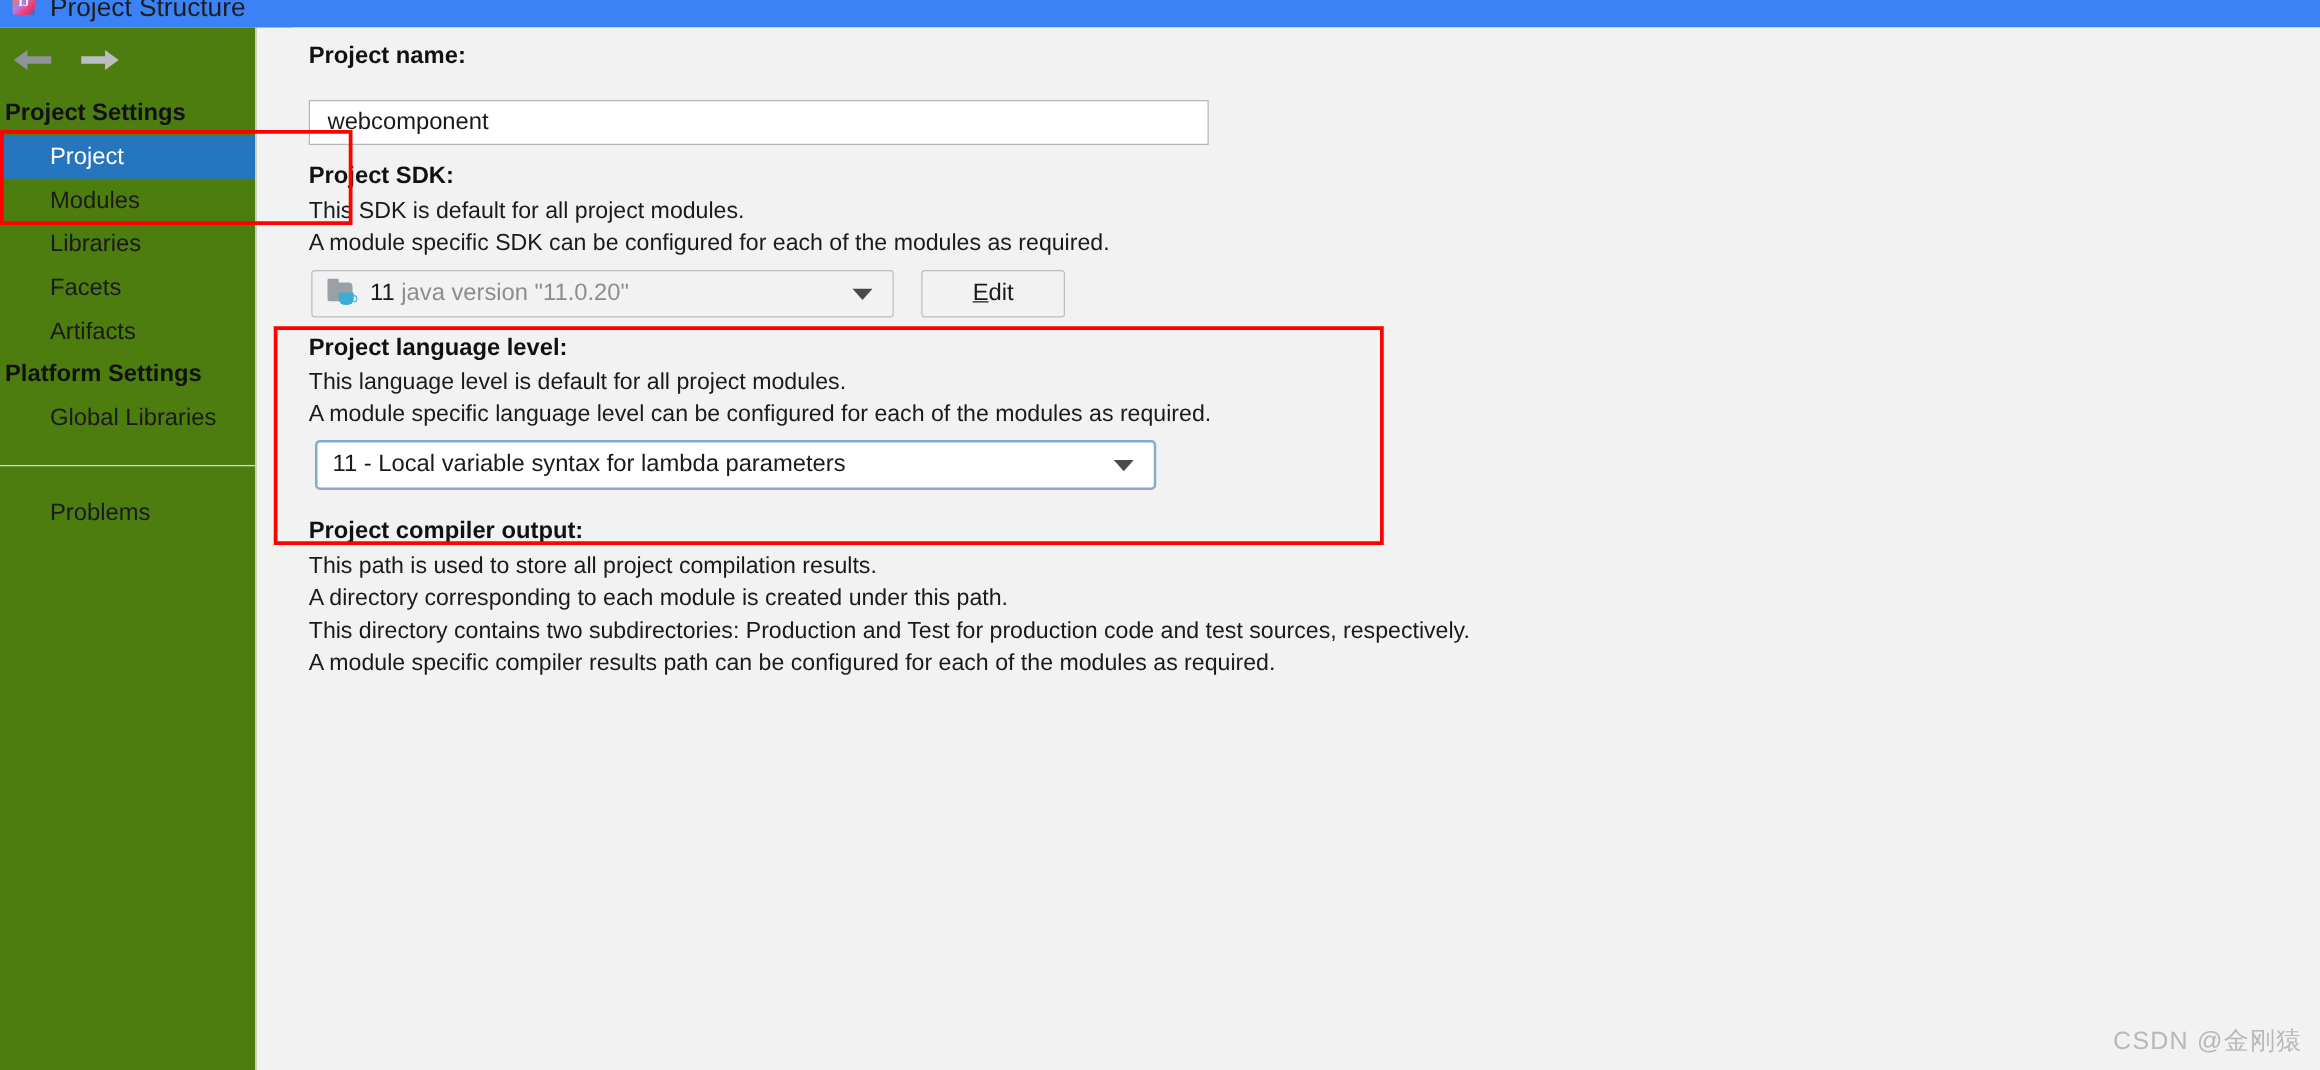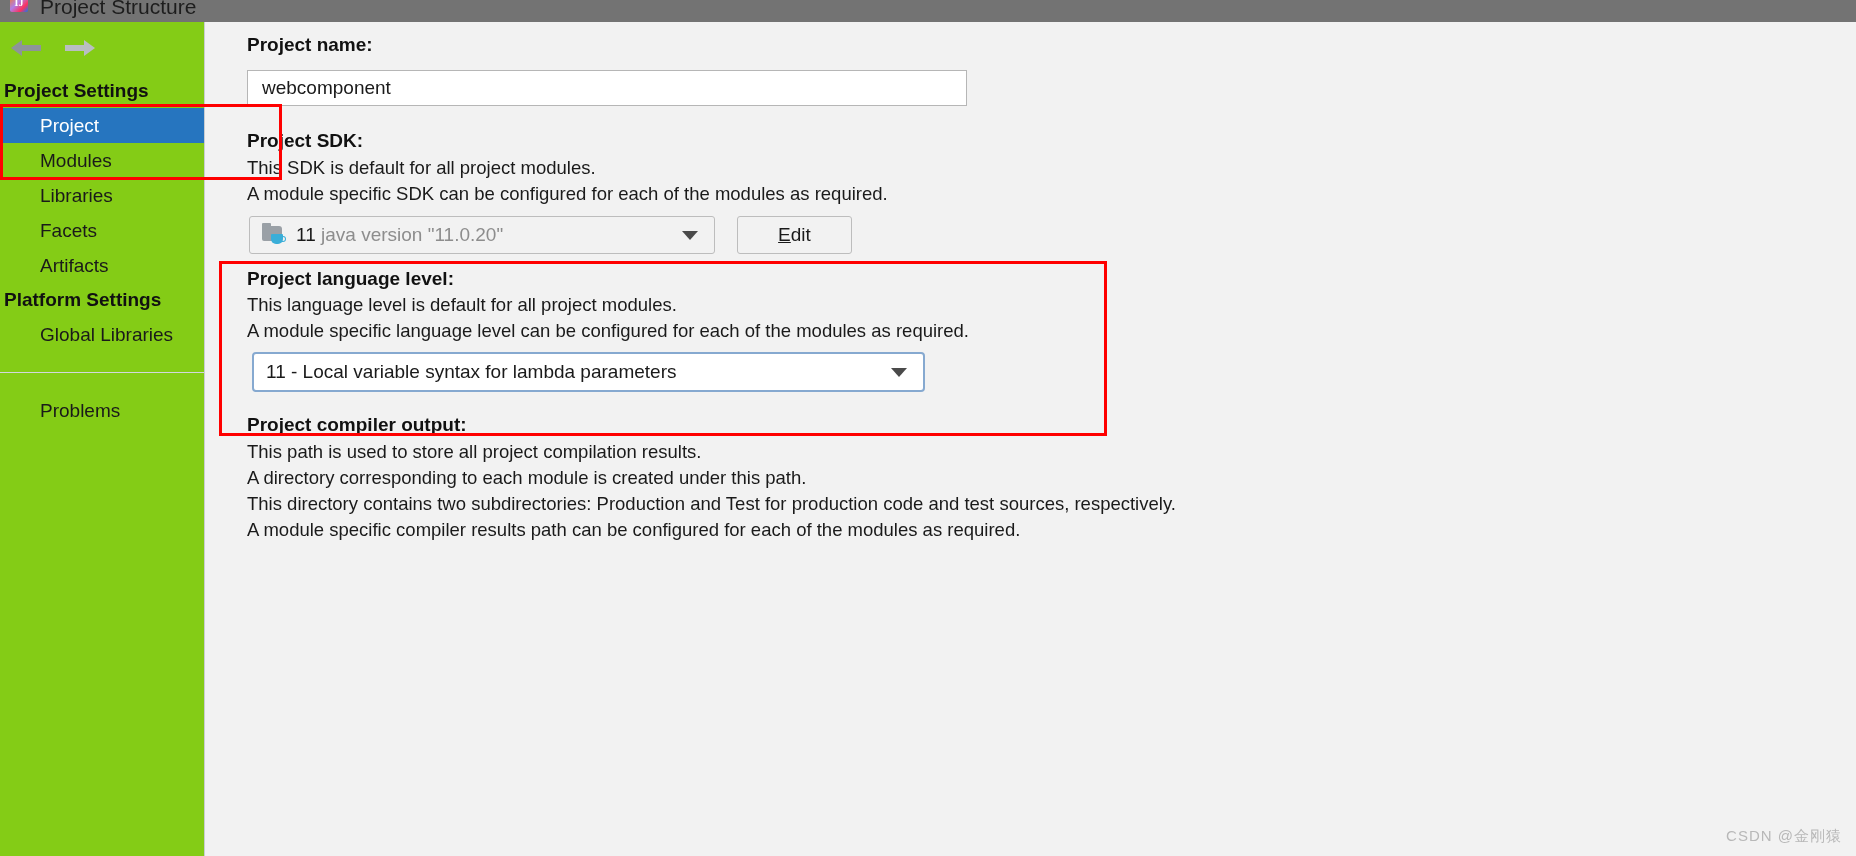--- a/index.html
+++ b/index.html
@@ -15,21 +15,21 @@
     color: #1a1a1a;
     position: relative;
   }
 
   
   #titlebar {
     position: absolute;
     left: 0; top: 0;
     width: 1856px;
     height: 22px;
-    background: #737373;
+    background: #3b82f6;
     display: flex;
     align-items: center;
     overflow: hidden;
   }
   #app-icon {
     width: 22px; height: 22px;
     margin-left: 8px;
     position: relative;
     flex: 0 0 auto;
   }
@@ -61,21 +61,21 @@
     position: relative;
     top: -4px;
   }
 
   
   #sidebar {
     position: absolute;
     left: 0; top: 22px;
     width: 205px;
     height: 834px;
-    background: #84cc16;
+    background: #4d7c0f;
     border-right: 1px solid #c9cdd1;
     box-sizing: border-box;
   }
   #nav-arrows {
     height: 52px;
     display: flex;
     align-items: center;
     padding-left: 6px;
     gap: 14px;
   }
@@ -277,21 +277,21 @@
     border: 3px solid #ff0000;
     box-sizing: border-box;
     pointer-events: none;
     z-index: 40;
   }
 
   #watermark {
     position: absolute;
     right: 14px;
     bottom: 10px;
-    font-size: 15px;
+    font-size: 20px;
     color: #b8b8b8;
     white-space: nowrap;
     letter-spacing: 1px;
   }
 </style>
 </head>
 <body>
 
 <div id="titlebar">
   <div id="app-icon">
@@ -329,21 +329,21 @@
   <div class="nav-gap"></div>
   <div class="nav-divider"></div>
   <div class="nav-gap"></div>
 
   <div class="nav-item">Problems</div>
 </div>
 
 <div id="content">
 
   <div class="section-title" style="position:absolute; left:14px; top:12px;">Project name:</div>
-  <input class="textfield" type="text" style="position: absolute; left: 14px; top: 48px; width: 720px; height: 36px;" value="webcomponent">
+  <input class="textfield" type="text" style="position: absolute; left: 14px; top: 58px; width: 720px; height: 36px;" value="webcomponent">
 
   <div class="section-title" style="position:absolute; left:14px; top:108px;">Project SDK:</div>
   <div class="desc-line" style="position:absolute; left:14px; top:133px;">This SDK is default for all project modules.</div>
   <div class="desc-line" style="position:absolute; left:14px; top:159px;">A module specific SDK can be configured for each of the modules as required.</div>
 
   <div class="combo" style="position:absolute; left:16px; top:194px; width:466px; height:38px;">
     <div class="jdk-icon">
       <div class="folder"></div>
       <div class="cup"></div>
     </div>

